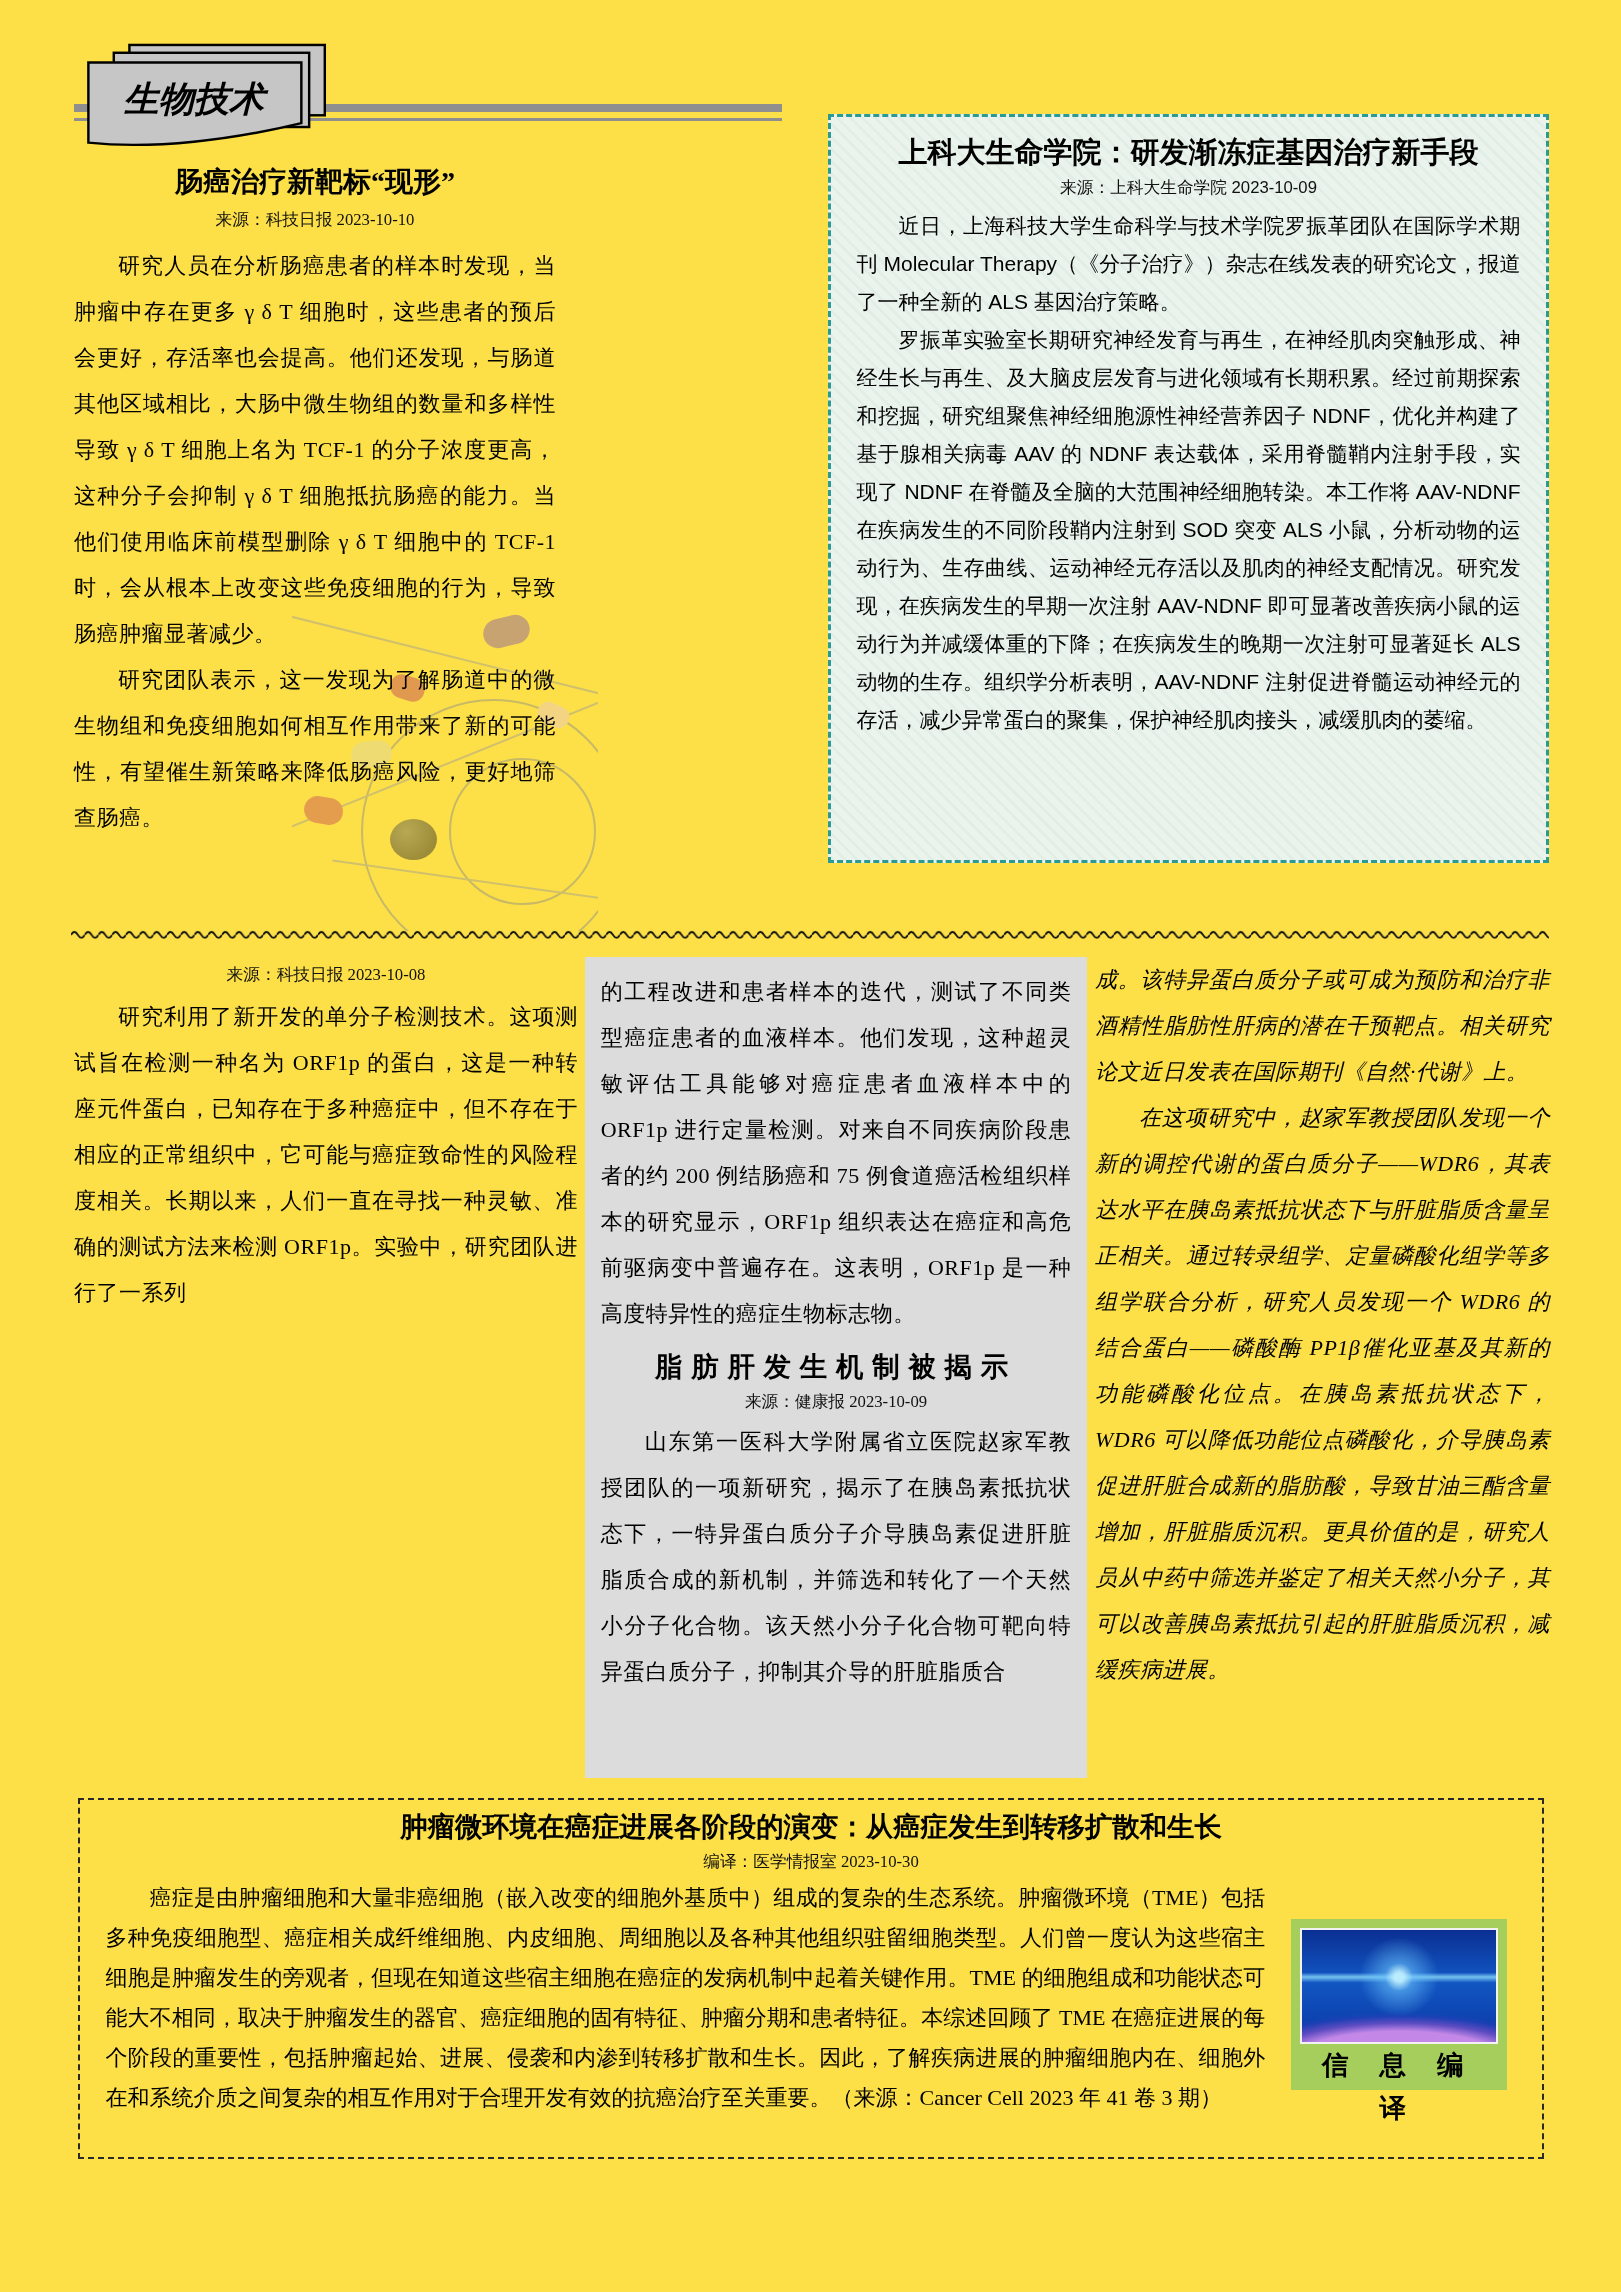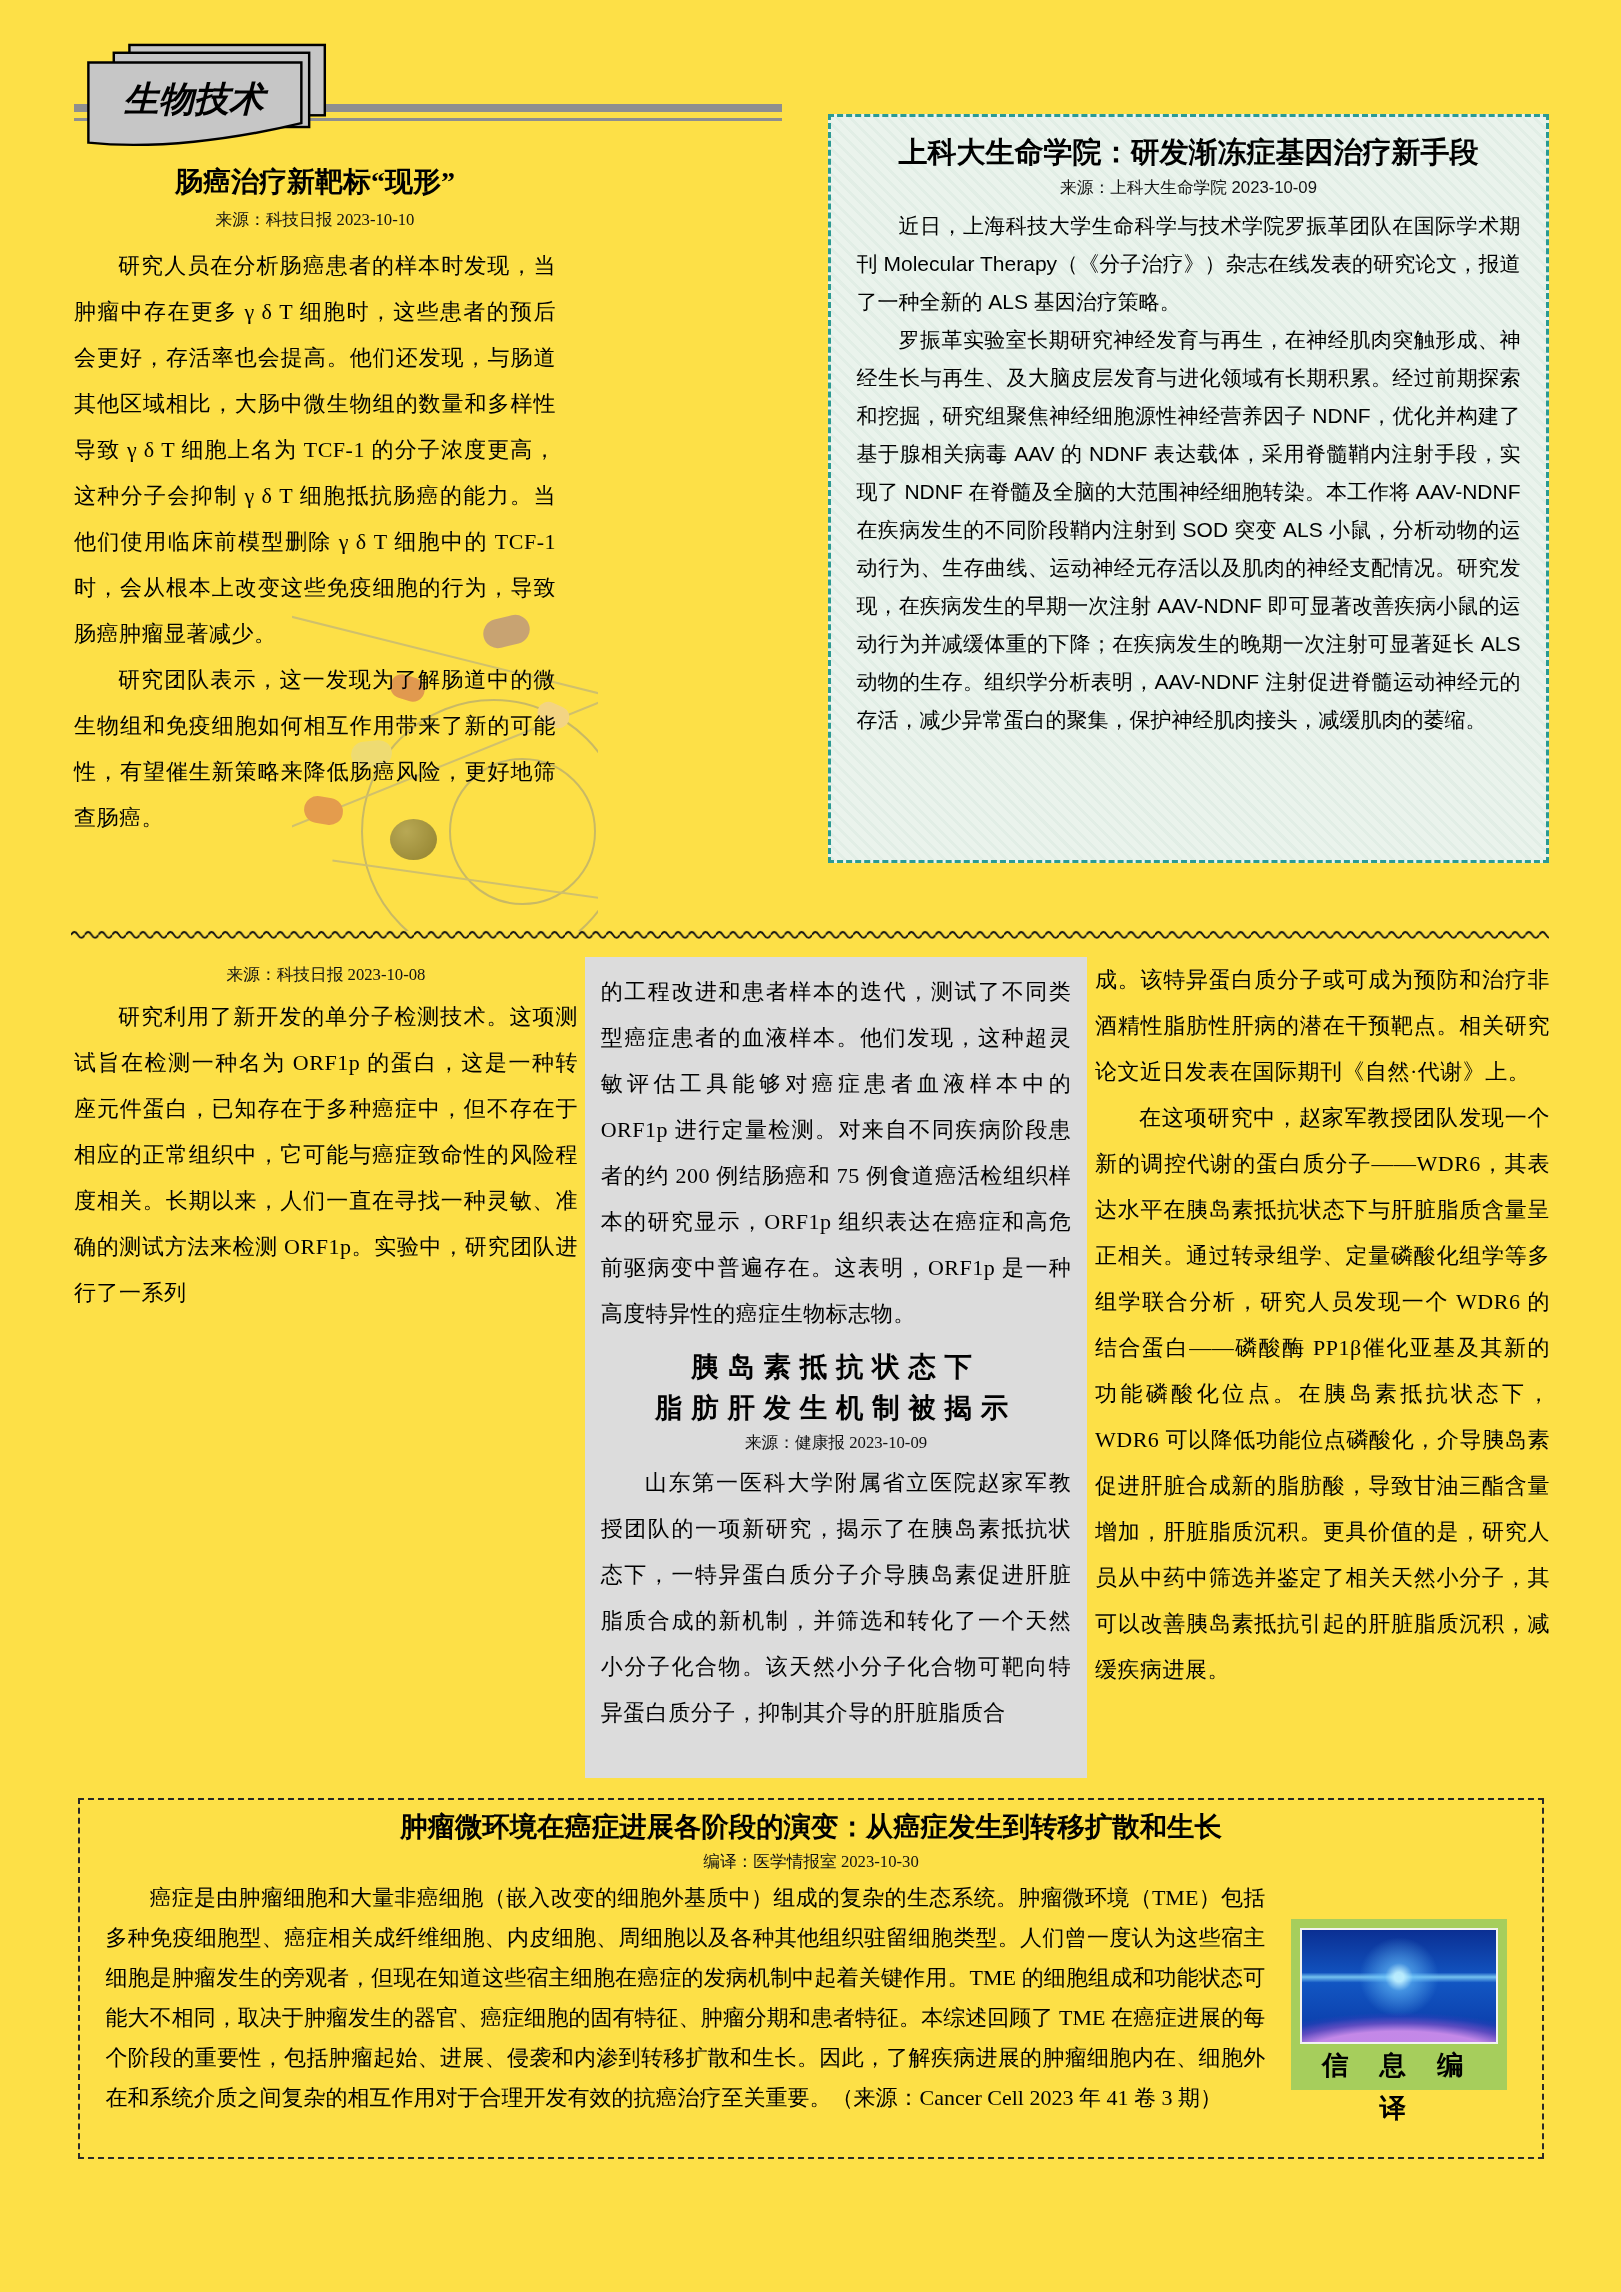--- a/index.html
+++ b/index.html
@@ -51,21 +51,21 @@
   }
   .als-box .a-body { margin-top:7.8px; }
 
   
   .wave-divider { position:absolute; left:71px; top:925px; width:1478px; height:11.8px; z-index:2; }
 
   
   .mid-col1 { position:absolute; left:74px;  top:957px; width:504px;  height:821px; z-index:2; }
   .mid-col2 { position:absolute; left:585px; top:957px; width:502px;  height:821px;
     background:#dcdcdc; padding:11.8px 15.7px 0 15.7px; z-index:2; }
-  .mid-col3 { position:absolute; left:1095px; top:957px; width:455px; height:821px; z-index:2; }
+  .mid-col3 { position:absolute; left:1095px; top:957px; width:455px; height:821px; z-index:2;font-style:italic; }
   .mid-col1 .a-title { font-size:27.4px; line-height:39px; }
   .mid-col1 .a-source { margin-top:5.9px; }
   .mid-col1 .a-body { margin-top:7.8px; }
   .no-indent { text-indent:0; }
   .liver-title { text-align:center; font-weight:bold; font-size:27.4px; line-height:41px;
     letter-spacing:8.8px; margin-top:9.8px; }
   .mid-col2 .a-source { margin-top:2px; }
   .mid-col2 .p-serif, .mid-col3 .p-serif { line-height:46px; }
 
   
@@ -154,21 +154,20 @@
   <div class="mid-col1">
     <div class="a-source">来源：科技日报 2023-10-08</div>
     <div class="a-body">
       <p class="p-serif">研究利用了新开发的单分子检测技术。这项测试旨在检测一种名为 ORF1p 的蛋白，这是一种转座元件蛋白，已知存在于多种癌症中，但不存在于相应的正常组织中，它可能与癌症致命性的风险程度相关。长期以来，人们一直在寻找一种灵敏、准确的测试方法来检测 ORF1p。实验中，研究团队进行了一系列</p>
     </div>
   </div>
 
   <div class="mid-col2">
     <p class="p-serif no-indent">的工程改进和患者样本的迭代，测试了不同类型癌症患者的血液样本。他们发现，这种超灵敏评估工具能够对癌症患者血液样本中的 ORF1p 进行定量检测。对来自不同疾病阶段患者的约 200 例结肠癌和 75 例食道癌活检组织样本的研究显示，ORF1p 组织表达在癌症和高危前驱病变中普遍存在。这表明，ORF1p 是一种高度特异性的癌症生物标志物。</p>
     <div class="liver-title">
-      <div>胰岛素抵抗状态下</div>
       <div>脂肪肝发生机制被揭示</div>
     </div>
     <div class="a-source">来源：健康报 2023-10-09</div>
     <p class="p-serif" style="margin-top:5.9px">山东第一医科大学附属省立医院赵家军教授团队的一项新研究，揭示了在胰岛素抵抗状态下，一特异蛋白质分子介导胰岛素促进肝脏脂质合成的新机制，并筛选和转化了一个天然小分子化合物。该天然小分子化合物可靶向特异蛋白质分子，抑制其介导的肝脏脂质合</p>
   </div>
 
   <div class="mid-col3">
     <p class="p-serif no-indent">成。该特异蛋白质分子或可成为预防和治疗非酒精性脂肪性肝病的潜在干预靶点。相关研究论文近日发表在国际期刊《自然·代谢》上。</p>
     <p class="p-serif">在这项研究中，赵家军教授团队发现一个新的调控代谢的蛋白质分子——WDR6，其表达水平在胰岛素抵抗状态下与肝脏脂质含量呈正相关。通过转录组学、定量磷酸化组学等多组学联合分析，研究人员发现一个 WDR6 的结合蛋白——磷酸酶 PP1β催化亚基及其新的功能磷酸化位点。在胰岛素抵抗状态下，WDR6 可以降低功能位点磷酸化，介导胰岛素促进肝脏合成新的脂肪酸，导致甘油三酯含量增加，肝脏脂质沉积。更具价值的是，研究人员从中药中筛选并鉴定了相关天然小分子，其可以改善胰岛素抵抗引起的肝脏脂质沉积，减缓疾病进展。</p>
   </div>

